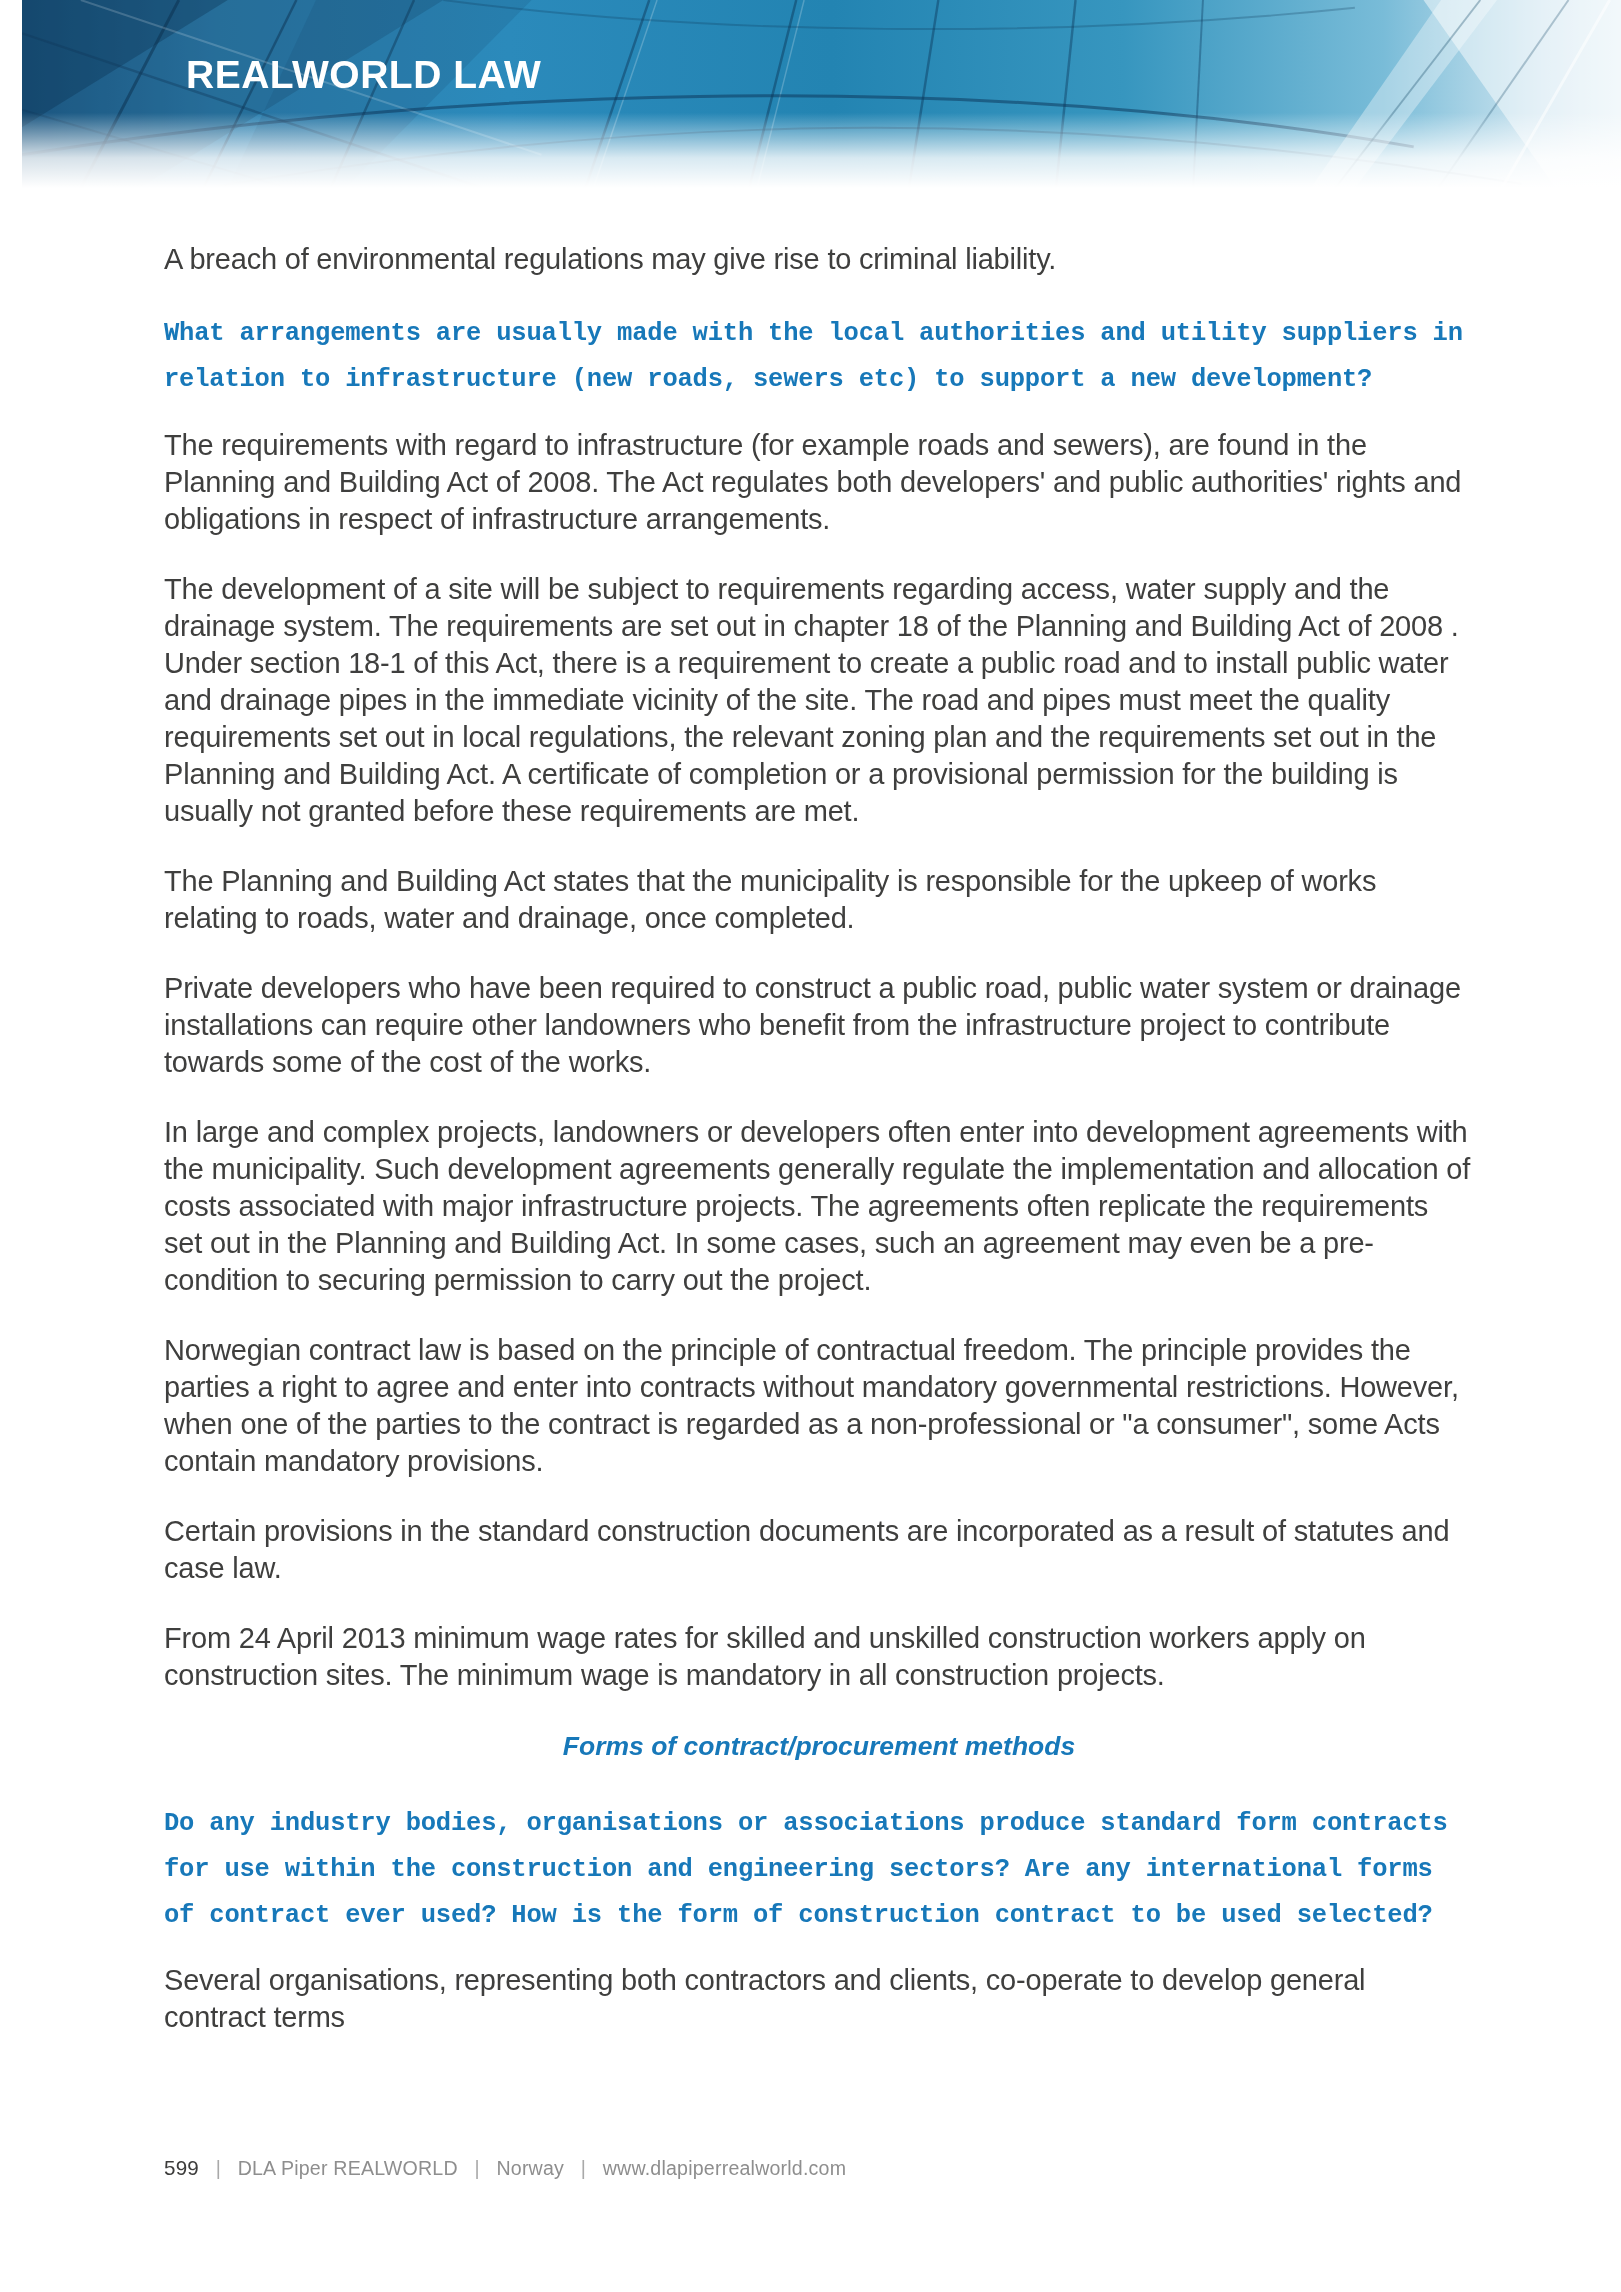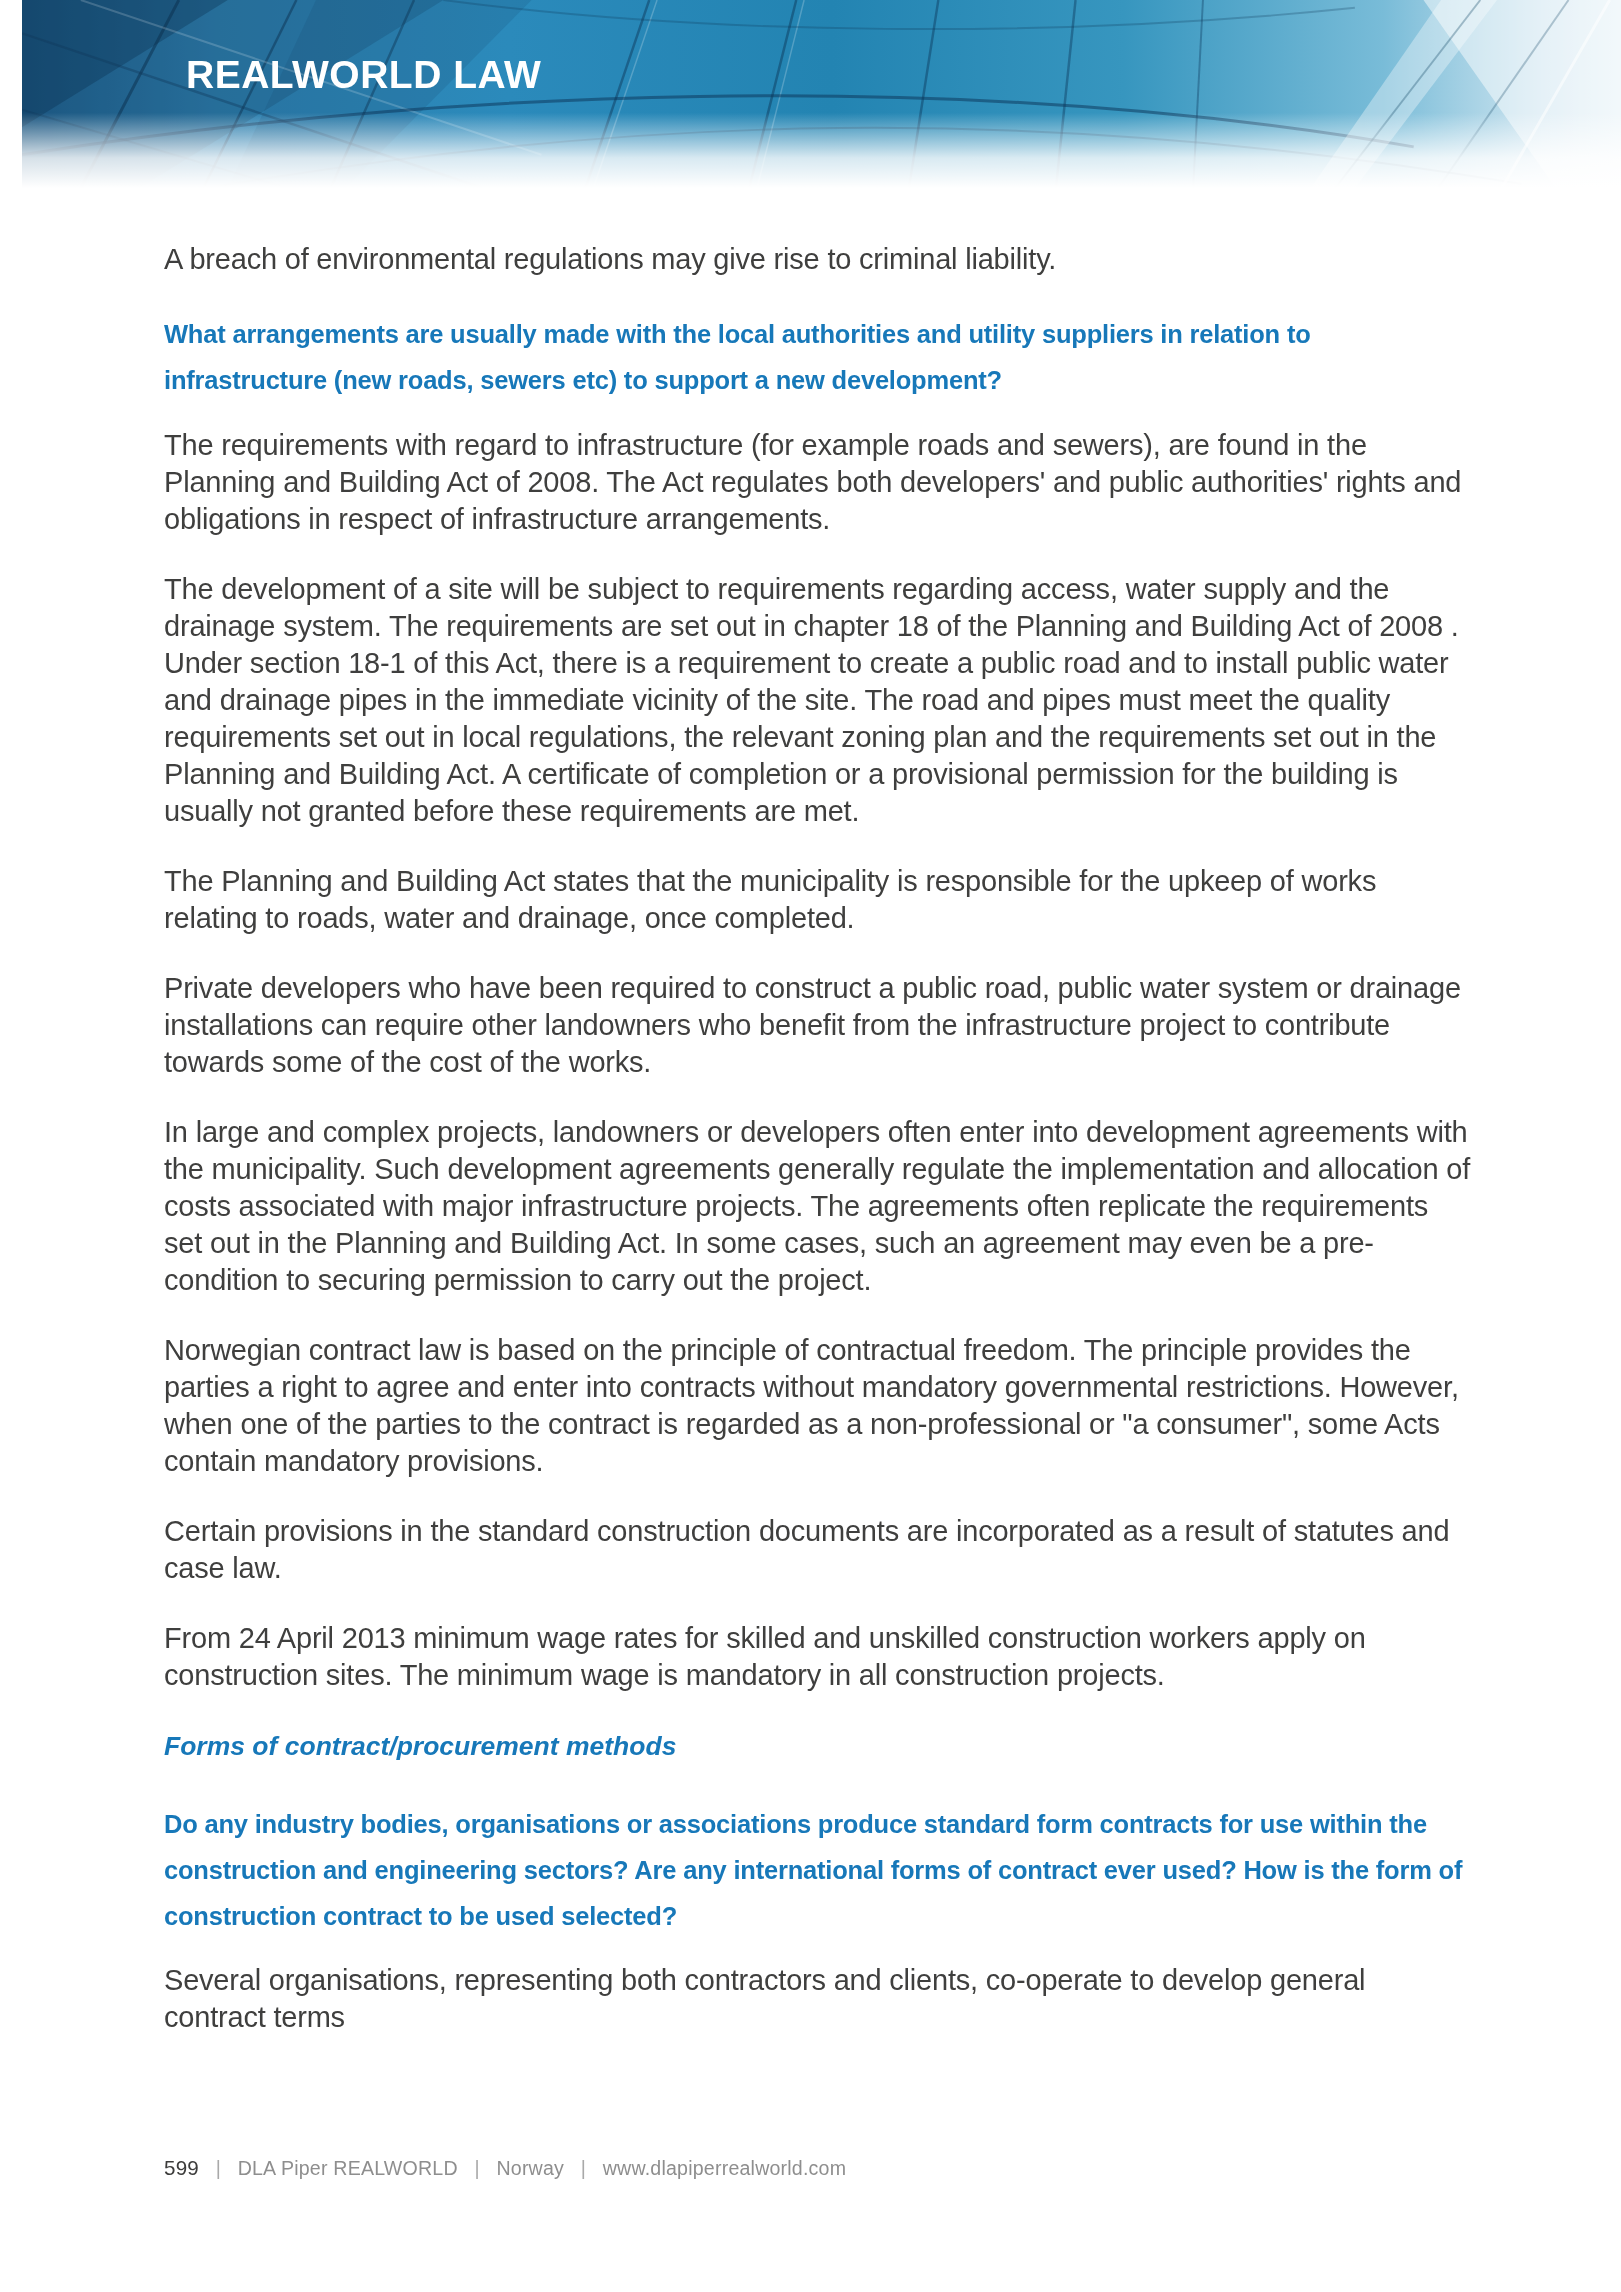--- a/index.html
+++ b/index.html
@@ -57,28 +57,30 @@
     color: #3f3f3e;
     margin: 0 0 33px 0;
   }
   .question {
     font-size: 25.5px;
     line-height: 46px;
     letter-spacing: -0.2px;
     color: #1778b9;
     font-weight: bold;
     margin: 15.7px 0 23.5px 0;
+    font-family: Liberation Mono, monospace;
   }
   .subheading {
     font-size: 26.5px;
     line-height: 39px;
     color: #1778b9;
     font-weight: bold;
     font-style: italic;
     margin: 17.6px 0 35px 0;
+    text-align: center;
   }
   
   .footer {
     position: absolute;
     left: 164px;
     top: 2156px;
     display: flex;
     align-items: baseline;
     gap: 16.7px;
     font-size: 19.6px;

